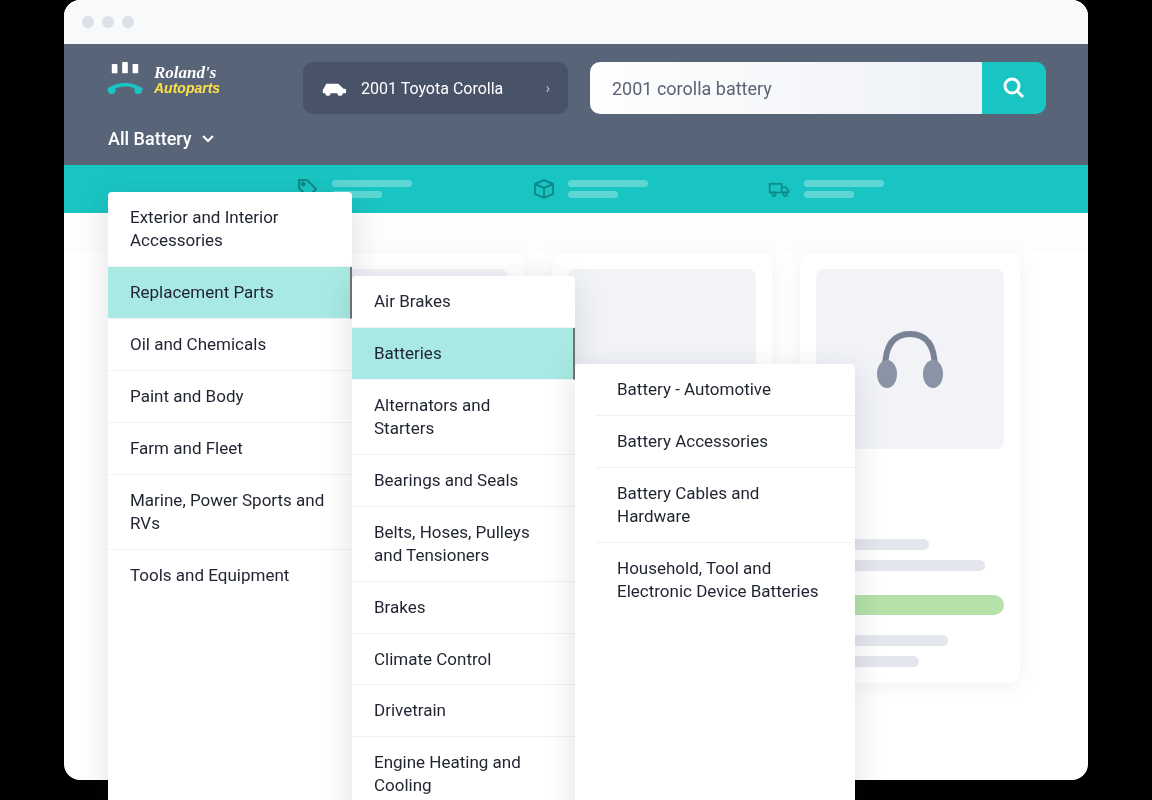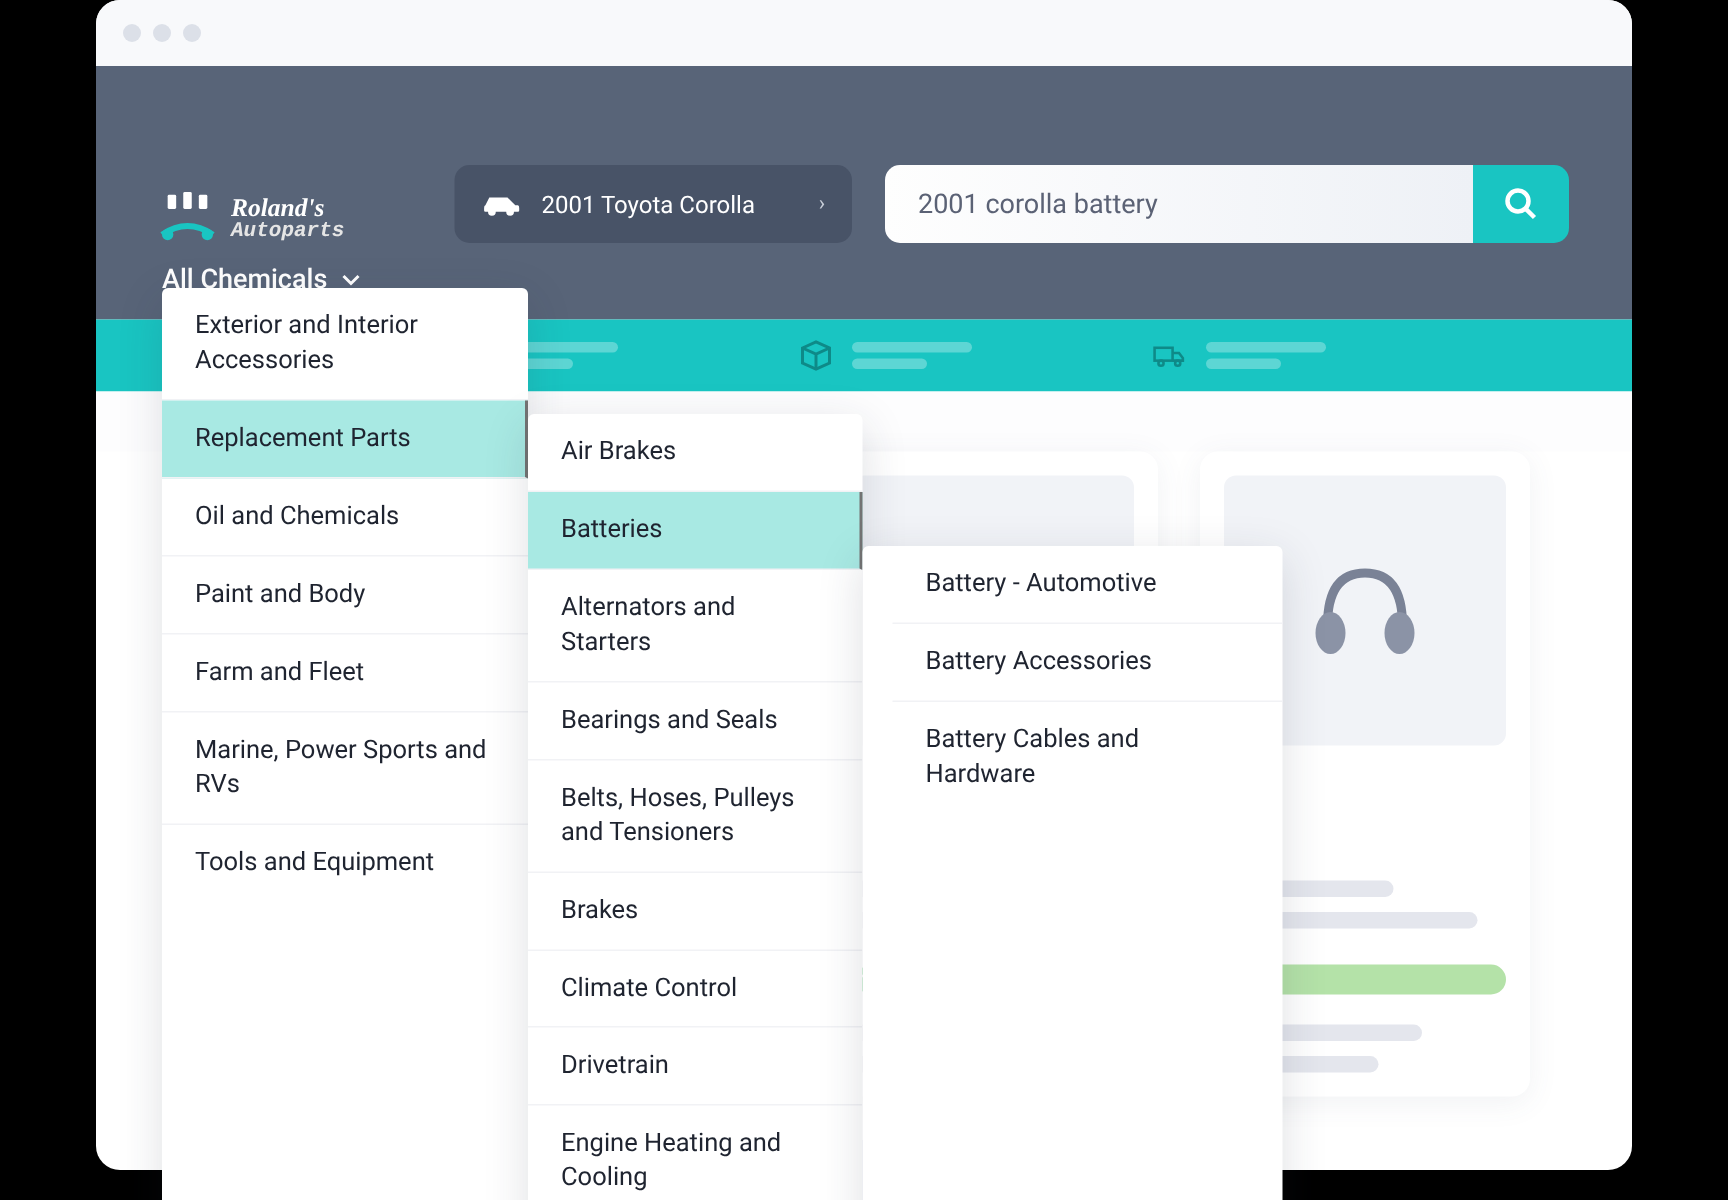--- a/index.html
+++ b/index.html
@@ -27,35 +27,34 @@
   gap: 8px;
 }
 .dot { width: 12px; height: 12px; border-radius: 50%; background: #dce0e8; }
 
 .header {
   background: #586478;
   padding: 18px 42px 0 42px;
 }
 .header-top {
   display: flex;
-  align-items: flex-end;
+  align-items: flex-start;
   gap: 22px;
-  margin-top: 48px;
 }
 
 .logo {
   display: flex;
   align-items: center;
   gap: 10px;
   min-width: 175px;
 }
 .logo-icon { width: 38px; height: 34px; }
 .logo-text { line-height: 1; }
 .logo-line1 { font-family: 'Comic Sans MS', cursive; font-weight: 700; font-size: 17px; color: #fff; font-style: italic; }
-.logo-line2 { font-family: Liberation Mono, monospace; font-weight: 700; font-size: 14px; color: #e5e5e5; font-style: italic; }
+.logo-line2 { font-family: Liberation Sans, sans-serif; font-weight: 700; font-size: 14px; color: #fde047; font-style: italic; }
 
 .vehicle-selector {
   background: #485367;
   border-radius: 10px;
   height: 52px;
   display: flex;
   align-items: center;
   padding: 0 18px;
   gap: 14px;
   flex: 0 0 265px;
@@ -258,21 +257,21 @@
           <svg width="24" height="24" viewBox="0 0 24 24" fill="none" stroke="#fff" stroke-width="3">
             <circle cx="10" cy="10" r="7"></circle>
             <line x1="15" y1="15" x2="21" y2="21"></line>
           </svg>
         </div>
       </div>
     </div>
 
     <div class="nav-row">
       <div class="all-products">
-        <span>All Chemicals</span>
+        <span>All Battery</span>
         <svg width="12" height="8" viewBox="0 0 12 8">
           <path d="M1 1 L6 6 L11 1" stroke="#fff" stroke-width="2" fill="none"></path>
         </svg>
       </div>
     </div>
   </div>
 
   <div class="teal-band">
     <div class="band-item" style="margin-left:190px;">
       <svg class="band-icon" viewBox="0 0 24 24" fill="none" stroke="currentColor" stroke-width="2">
@@ -394,17 +393,18 @@
         <div class="menu-item">Drivetrain</div>
         <div class="menu-item">Engine Heating and Cooling</div>
         <div class="scroll-chev"><svg width="14" height="9" viewBox="0 0 14 9">
             <path d="M1 1 L7 7 L13 1" stroke="#2a2f3b" stroke-width="2" fill="none"></path>
           </svg></div>
       </div>
     <div class="menu-col col3" id="col3">
         <div class="menu-item">Battery - Automotive</div>
         <div class="menu-item">Battery Accessories</div>
         <div class="menu-item">Battery Cables and Hardware</div>
+        <div class="menu-item">Household, Tool and Electronic Device Batteries</div>
       </div>
   </div>
 
   <div class="blob"></div>
 </div>
 
 </body></html>

